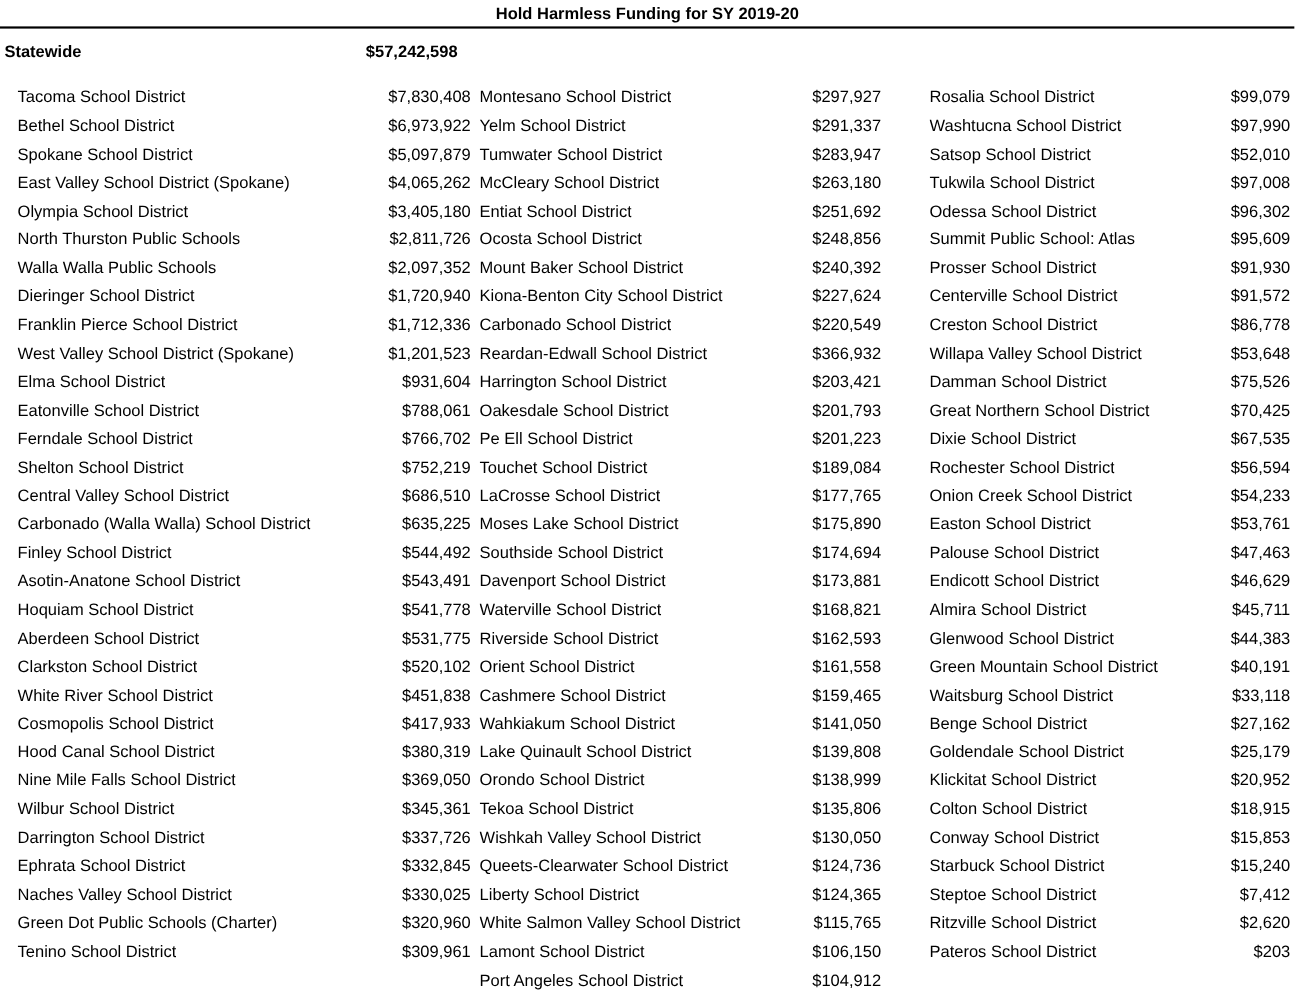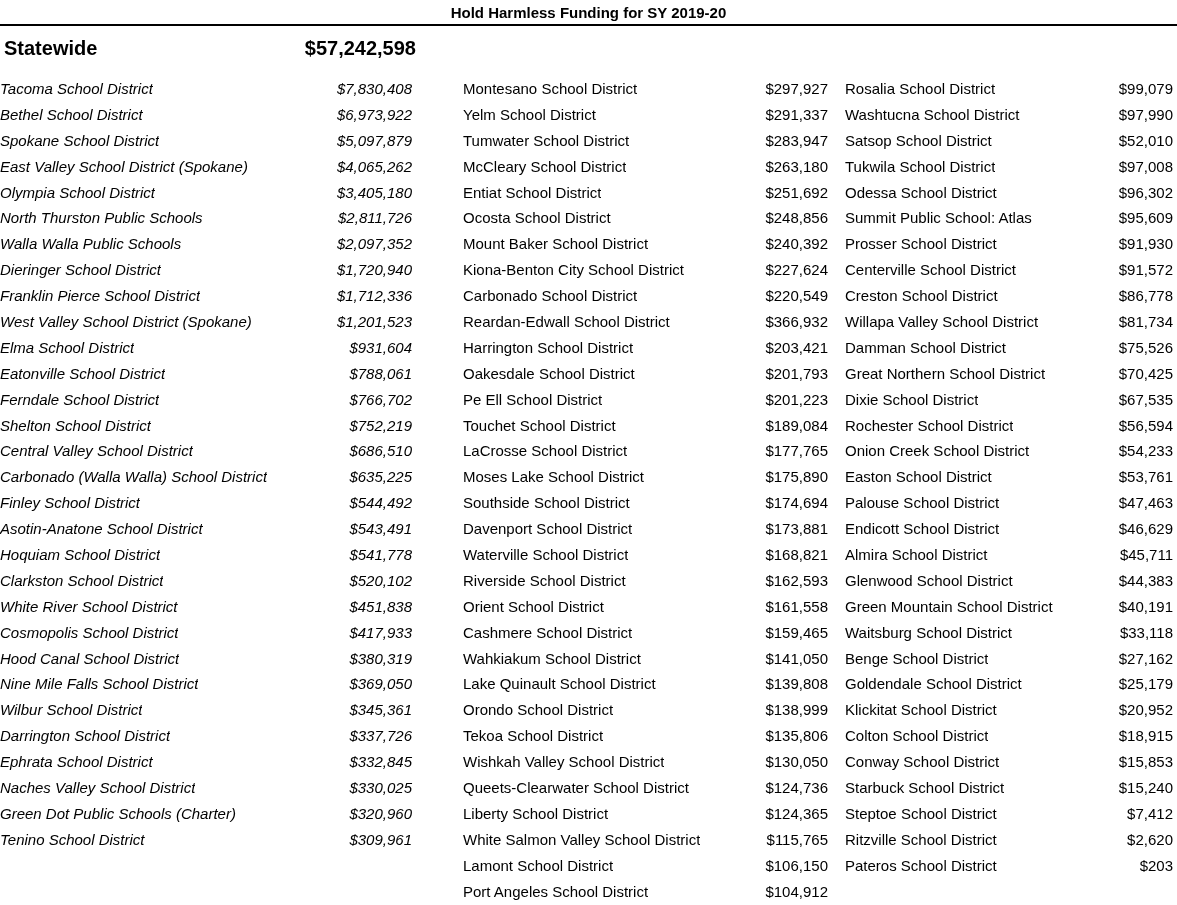--- a/index.html
+++ b/index.html
@@ -31,31 +31,31 @@
     font-weight: bold;
     white-space: nowrap;
   }
   .statewide-row {
     position: absolute;
     top: 37px;
     left: 4px;
     width: 412px;
     display: flex;
     justify-content: space-between;
-    font-size: 20px;
+    font-size: 15px;
     font-weight: bold;
     line-height: 22px;
     white-space: nowrap;
   }
   .col-group {
     position: absolute;
     top: 76px;
   }
-  .col-1 { left: 0;   width: 412px; font-style: italic; }
-  .col-2 { left: 463px; width: 365px; }
+  .col-1 { left: 16px;   width: 412px; }
+  .col-2 { left: 436px; width: 365px; }
   .col-3 { left: 845px; width: 328px; }
   .row {
     display: flex;
     justify-content: space-between;
     align-items: baseline;
     height: 25.9px;
     line-height: 25.9px;
     font-size: 15px;
     white-space: nowrap;
   }
@@ -147,20 +147,24 @@
       </div>
       <div class="row">
         <span class="district">Asotin-Anatone School District</span>
         <span class="amount">$543,491</span>
       </div>
       <div class="row">
         <span class="district">Hoquiam School District</span>
         <span class="amount">$541,778</span>
       </div>
       <div class="row">
+        <span class="district">Aberdeen School District</span>
+        <span class="amount">$531,775</span>
+      </div>
+      <div class="row">
         <span class="district">Clarkston School District</span>
         <span class="amount">$520,102</span>
       </div>
       <div class="row">
         <span class="district">White River School District</span>
         <span class="amount">$451,838</span>
       </div>
       <div class="row">
         <span class="district">Cosmopolis School District</span>
         <span class="amount">$417,933</span>
@@ -362,21 +366,21 @@
       <div class="row">
         <span class="district">Centerville School District</span>
         <span class="amount">$91,572</span>
       </div>
       <div class="row">
         <span class="district">Creston School District</span>
         <span class="amount">$86,778</span>
       </div>
       <div class="row">
         <span class="district">Willapa Valley School District</span>
-        <span class="amount">$81,734</span>
+        <span class="amount">$53,648</span>
       </div>
       <div class="row">
         <span class="district">Damman School District</span>
         <span class="amount">$75,526</span>
       </div>
       <div class="row">
         <span class="district">Great Northern School District</span>
         <span class="amount">$70,425</span>
       </div>
       <div class="row">

